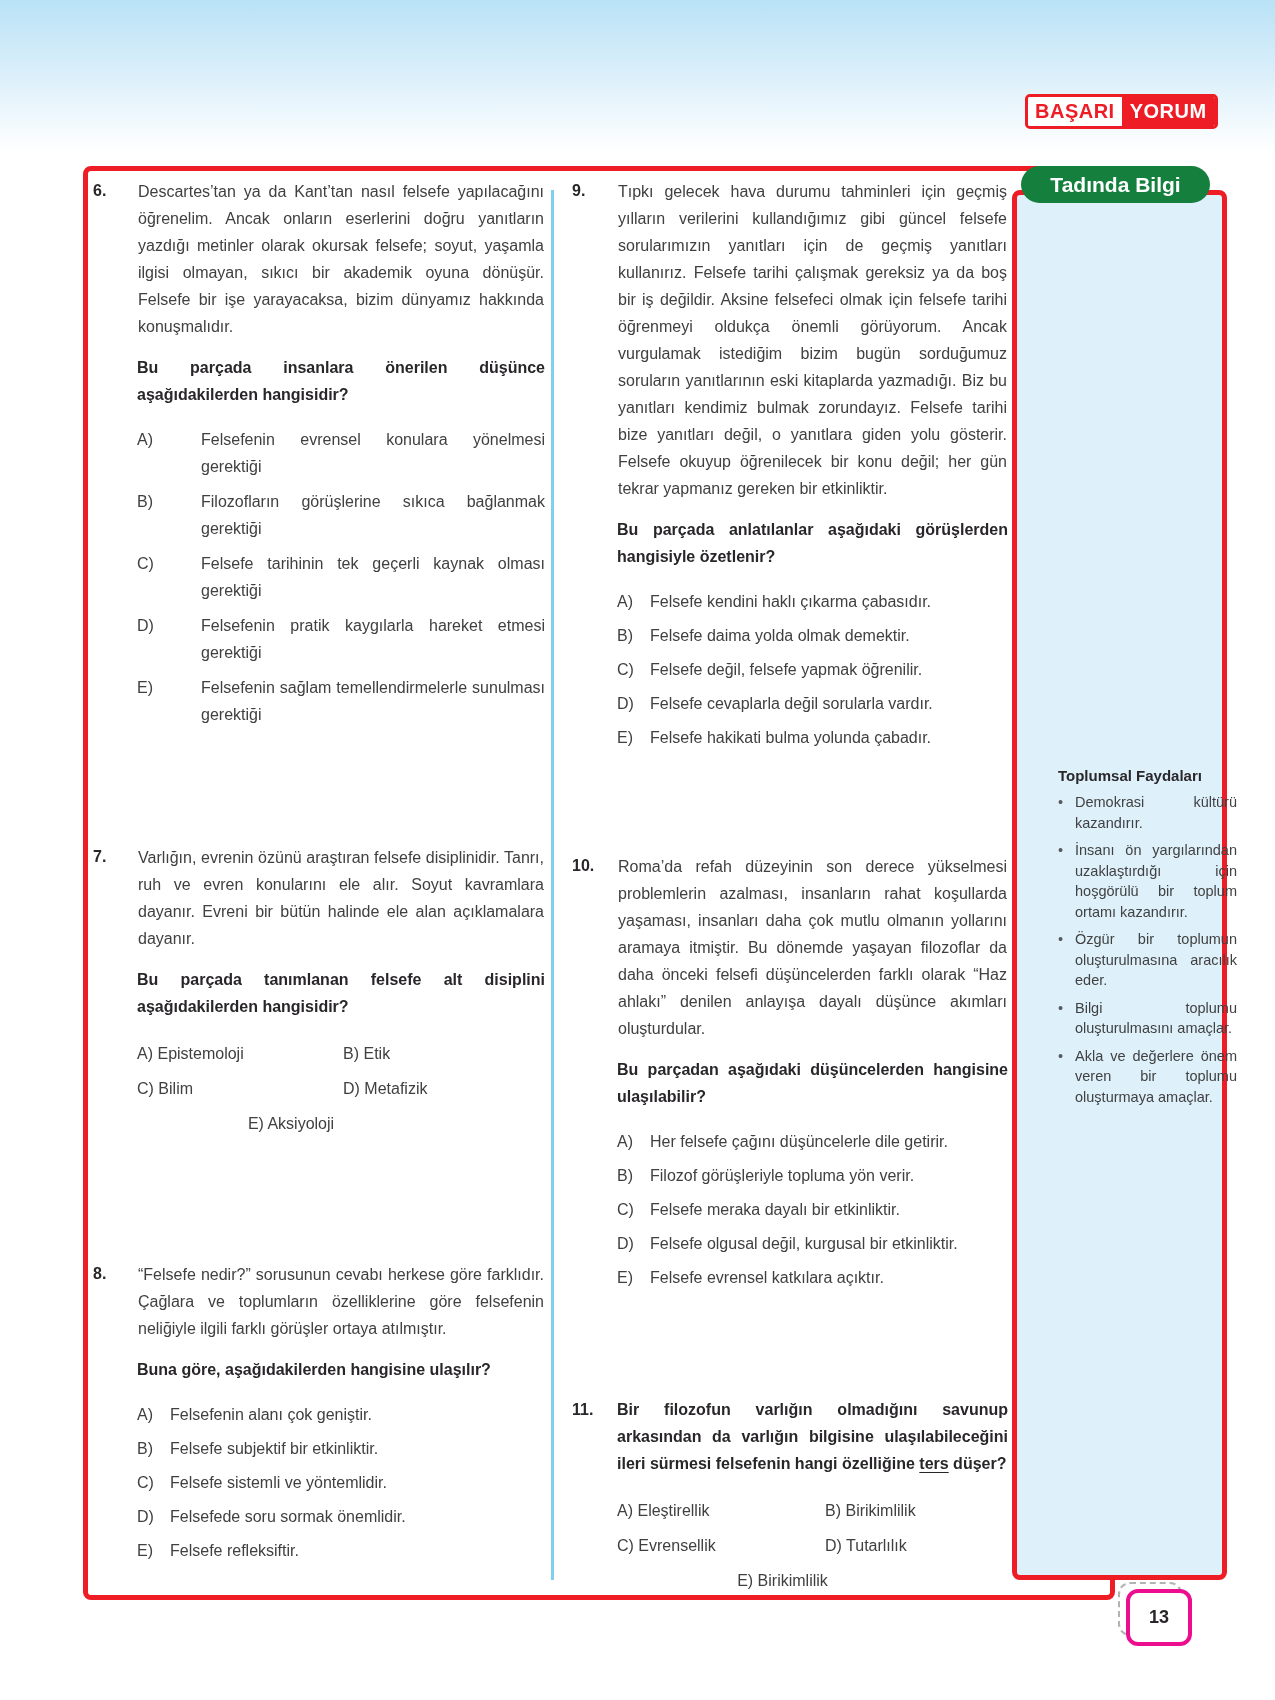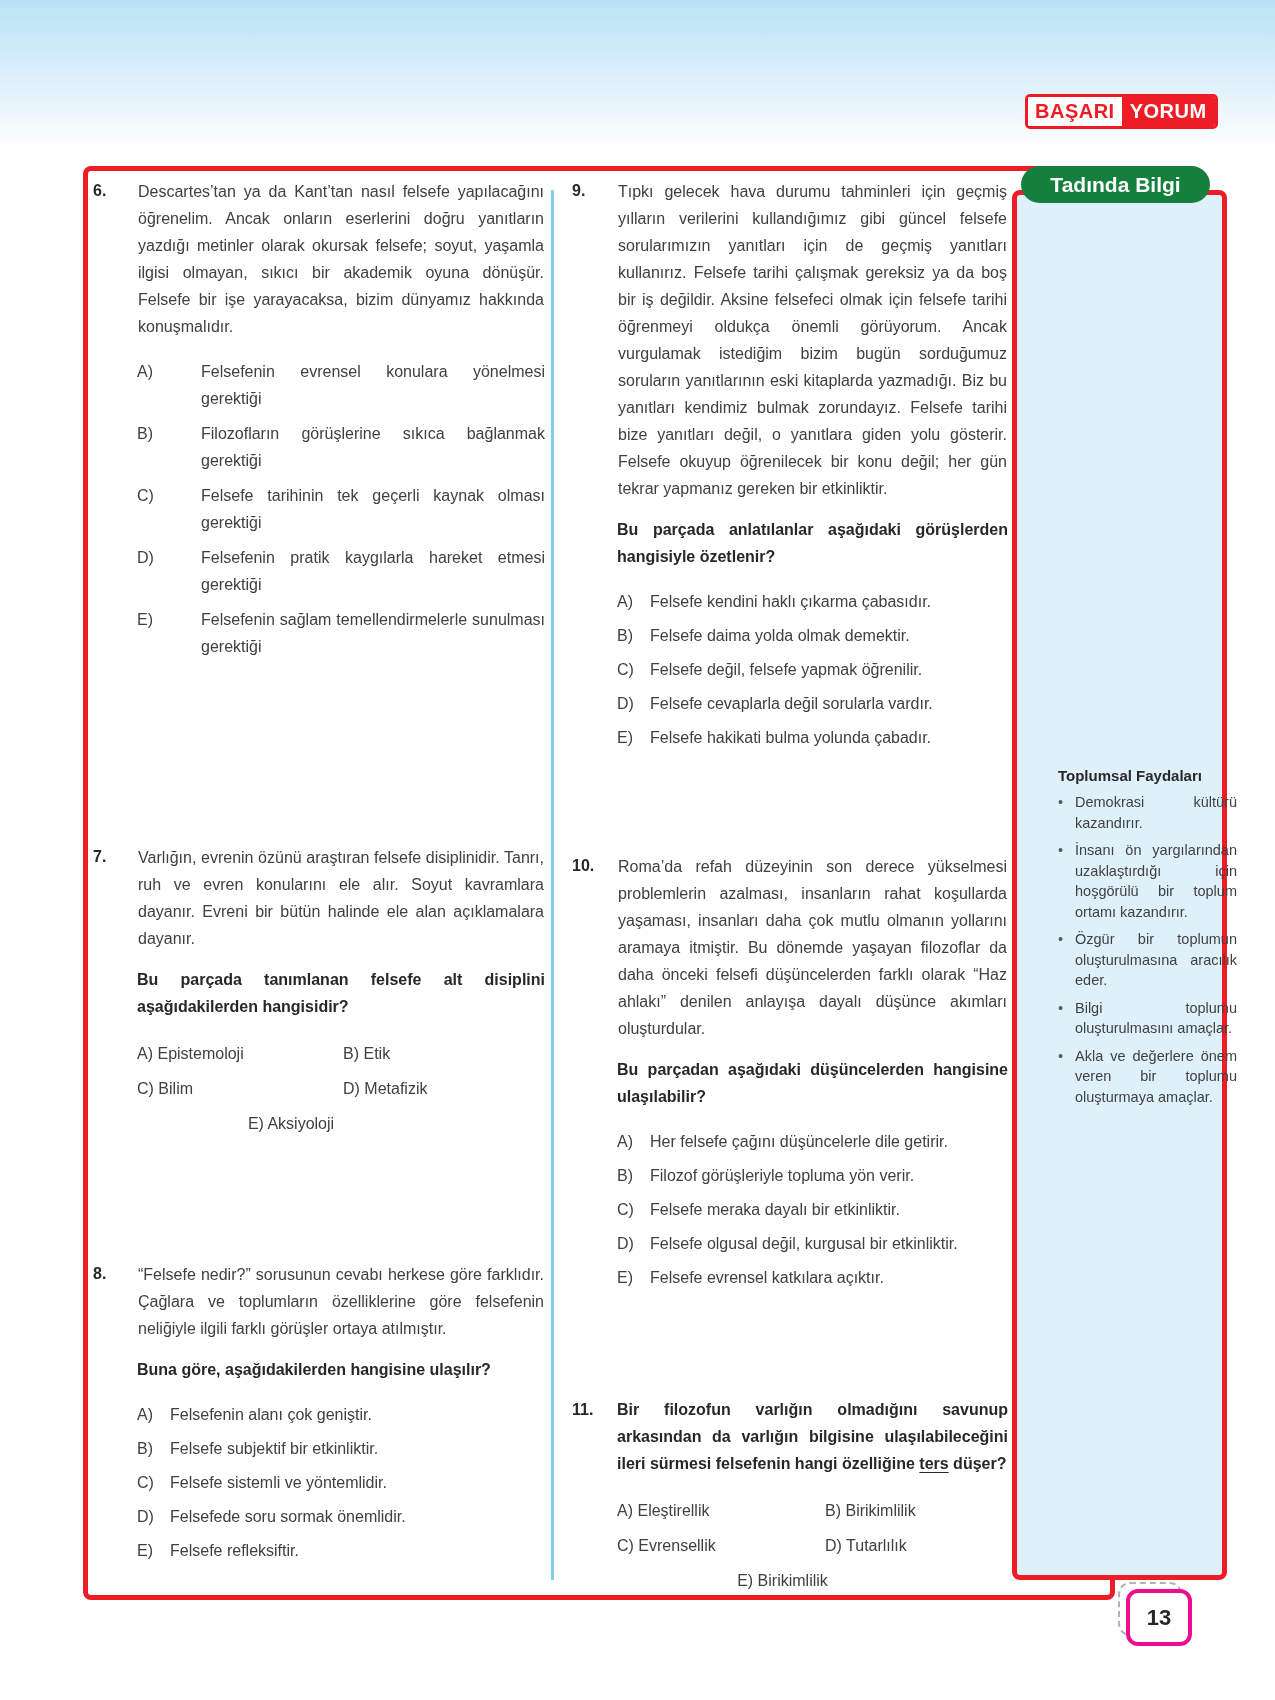--- a/index.html
+++ b/index.html
@@ -61,40 +61,41 @@
   .span-e { grid-column: 1 / -1; text-align: center; }
   .q7 .span-e { padding-right: 100px; }
   .q11 .span-e { padding-right: 60px; }
 
   
   .badge-accent { position: absolute; left: 1118px; top: 1582px; width: 64px; height: 54px;
                   border: 2px dashed #b3b3b3; border-radius: 12px; z-index: 5; }
   .page-badge { position: absolute; left: 1126px; top: 1589px; width: 66px; height: 57px;
                 background: #ffffff; border: 4px solid #ec0e8e; border-radius: 12px;
                 display: flex; align-items: center; justify-content: center;
-                font-weight: 700; font-size: 22px; color: #29262a; z-index: 6; }
+                font-weight: 700; font-size: 18px; color: #29262a; z-index: 6; }
 </style>
 </head>
 <body>
 
 <div class="page">
   <div class="sky"></div>
 
   <div class="logo">
     <span class="lft">BAŞARI</span>
     <span class="rgt">YORUM</span>
   </div>
 
   <div class="main-box"></div>
   <div class="divider"></div>
 
   <div class="q q6">
     <span class="qnum">6.</span>
     <div class="qbody">
       <p class="para">Descartes’tan ya da Kant’tan nasıl felsefe yapılacağını öğrenelim. Ancak onların eserlerini doğru yanıtların yazdığı metinler olarak okursak felsefe; soyut, yaşamla ilgisi olmayan, sıkıcı bir akademik oyuna dönüşür. Felsefe bir işe yarayacaksa, bizim dünyamız hakkında konuşmalıdır.</p>
+      <p class="stem">Bu parçada insanlara önerilen düşünce aşağıdakilerden hangisidir?</p>
       <ul class="opts twoline">
         <li>
             <span>A)</span>
             <span class="otext">Felsefenin evrensel konulara yönelmesi gerektiği</span>
           </li>
         <li>
             <span>B)</span>
             <span class="otext">Filozofların görüşlerine sıkıca bağlanmak gerektiği</span>
           </li>
         <li>

